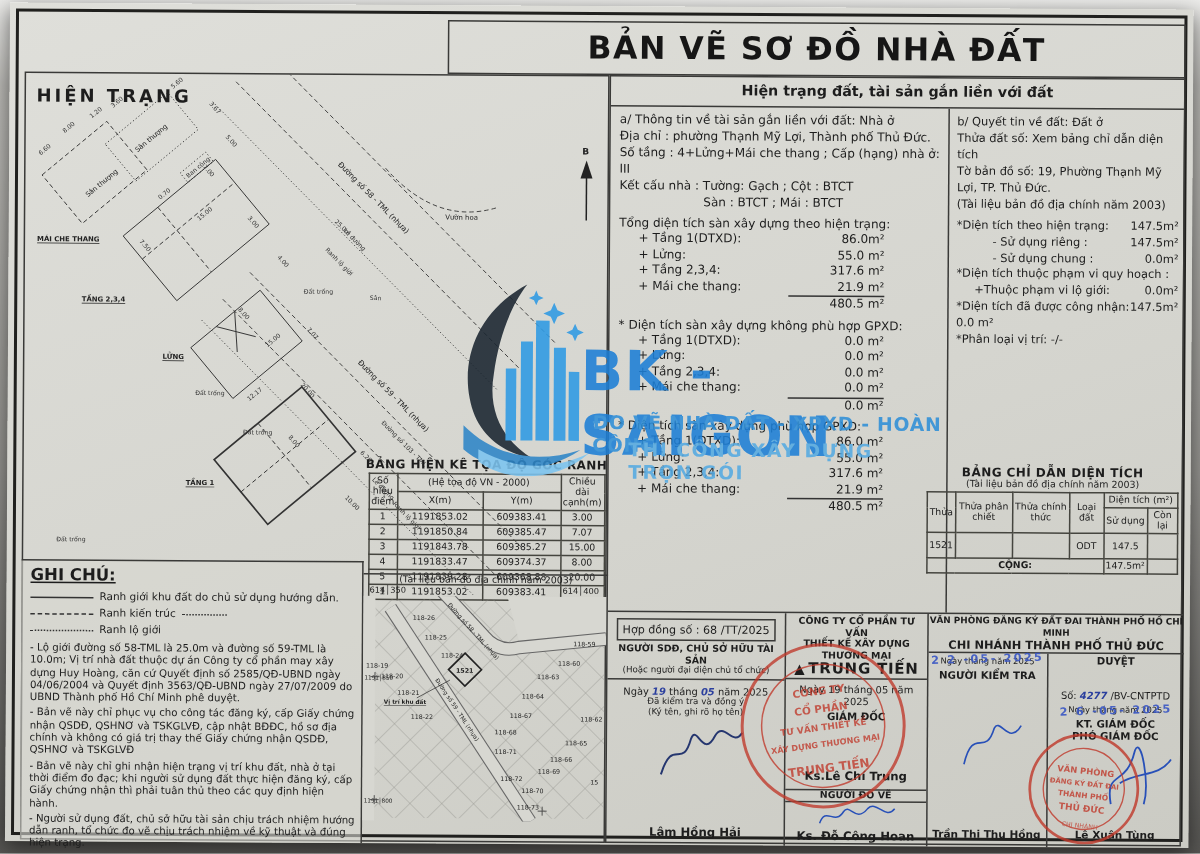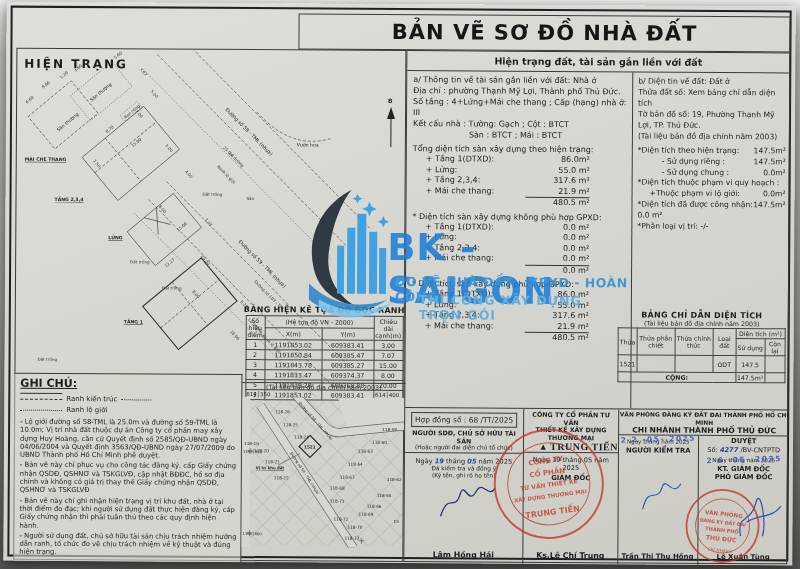--- a/index.html
+++ b/index.html
@@ -41,21 +41,21 @@
   .so{display:flex;border-top:1px solid #3a3a38;font-size:6.5px;}
   .socol{border-right:1px solid #3a3a38;display:flex;flex-direction:column;position:relative;}
   .cbox{border:1px solid #3a3a38;margin:4px 6px 2px 6px;font-size:7.4px;text-align:center;padding:2px 0;}
   .h6{font-size:6.3px;font-weight:bold;text-align:center;line-height:7.5px;}
   .h5{font-size:5.8px;text-align:center;line-height:7px;}
   .dateln{font-size:6.6px;text-align:center;margin-top:3px;position:relative;}
   .role{font-size:6.8px;font-weight:bold;text-align:center;margin-top:2px;}
   .name{font-size:7.8px;font-weight:bold;text-align:center;margin:2px 0 4px 0;}
   .hand{color:#2b3f9e;font-weight:bold;font-style:italic;}
   .bstamp{position:absolute;left:0;right:0;top:-4px;color:#3a57c4;font-weight:bold;letter-spacing:1.5px;font-size:7.5px;transform:rotate(-2deg);opacity:.9;}
-  .brand{font-size:10px;font-weight:bold;text-align:right;letter-spacing:.5px;font-family:Liberation Serif, serif;}
+  .brand{font-size:10px;font-weight:bold;text-align:center;letter-spacing:.5px;}
   .tri{font-size:9px;margin-right:2px;}
   .sep{border-bottom:1px solid #3a3a38;}
   
   .wm{position:absolute;left:288px;top:178px;width:330px;z-index:6;pointer-events:none;opacity:.88;}
   .wm-big{position:absolute;left:88px;top:38px;font-size:37px;font-weight:bold;letter-spacing:1px;color:#1d7fd6;}
   .wm-l2{position:absolute;left:96px;top:86px;font-size:12.5px;font-weight:bold;color:#2f8fd8;letter-spacing:.5px;}
   .wm-l3{position:absolute;left:120px;top:104px;font-size:12.5px;font-weight:bold;color:#55aae2;letter-spacing:1px;}
   
   svg text{font-family:"DejaVu Sans",sans-serif;}
   .dim{font-size:4.1px;fill:#333;}
@@ -172,20 +172,21 @@
             <text x="214" y="282" class="dim" transform="rotate(45 214 282)">10.00</text>
             <text x="224" y="252" class="dim" transform="rotate(45 224 252)">6.20</text>
             <text x="176" y="242" class="dim" transform="rotate(48 176 242)">8.00</text>
           </g>
     </svg>
 
     <div class="abs bx" style="left:-1px;top:324px;width:228px;height:188px;border-left:none;border-bottom:none;background:rgba(215,215,209,.6);">
       <div class="nt">GHI CHÚ:</div>
       <div class="legrow">
         <span class="lseg"></span>
+        <span>Ranh giới khu đất do chủ sử dụng hướng dẫn.</span>
       </div>
       <div class="legrow">
         <span class="lseg dash"></span>
         <span>Ranh kiến trúc</span>
         <span class="lseg dot" style="width:30px;"></span>
       </div>
       <div class="legrow">
         <span class="lseg dot"></span>
         <span>Ranh lộ giới</span>
       </div>
@@ -390,21 +391,21 @@
               <div class="arow">
                 <span class="albl"></span>
                 <span class="aval tline">480.5 m²</span>
               </div>
             </div>
       </div>
     </div>
 
     <div class="abs" style="left:226px;top:20px;width:158px;height:336px;">
       <div class="btext">
-        <div>b/ Diện tin về đất: Đất ở</div>
+        <div>b/ Quyết tin về đất: Đất ở</div>
         <div>Thửa đất số:  Xem bảng chỉ dẫn diện tích</div>
         <div>Tờ bản đồ số:  19, Phường Thạnh Mỹ Lợi, TP. Thủ Đức.</div>
         <div>(Tài liệu bản đồ địa chính năm 2003)</div>
         <div style="height:4px;"></div>
         <div>
               <div class="lrow" style="padding-left: 0px; gap: 13px;">
                 <span class="llbl">*Diện tích theo hiện trạng:</span>
                 <span class="lval">147.5m²</span>
               </div>
               <div class="lrow" style="padding-left: 24px;">
@@ -498,41 +499,48 @@
       <div class="socol" style="width:95px;">
         <div class="h6" style="margin-top:2px;">CÔNG TY CỔ PHẦN TƯ VẤN</div>
         <div class="h6">THIẾT KẾ XÂY DỰNG THƯƠNG MẠI</div>
         <div class="brand">
           <span class="tri">▲</span><span>TRUNG TIẾN</span>
         </div>
         <div class="sep"></div>
         <div class="dateln">Ngày 19 tháng 05 năm 2025</div>
         <div class="role">GIÁM ĐỐC</div>
         <div class="name" style="margin-top:auto;">Ks.Lê Chí Trung</div>
+        <div style="border-top:1px solid #3a3a38;">
+          <div class="h6" style="border-bottom:1px solid #3a3a38;">NGƯỜI ĐO VẼ</div>
+          <svg width="60" height="18" style="display:block;margin:0 auto;">
+            <path d="M6,14 C10,2 16,16 22,6 C26,0 30,14 38,4 C44,-2 50,12 56,4" stroke="#2850b8" stroke-width="1" fill="none"></path>
+          </svg>
+          <div class="name" style="margin:0 0 2px 0;">Ks. Đỗ Công Hoan</div>
+        </div>
       </div>
 
       <div style="width:170px;display:flex;flex-direction:column;">
         <div class="h6" style="margin-top:2px;font-size:5.9px;">VĂN PHÒNG ĐĂNG KÝ ĐẤT ĐAI THÀNH PHỐ HỒ CHÍ MINH</div>
         <div class="h6" style="font-size:7.6px;">CHI NHÁNH THÀNH PHỐ THỦ ĐỨC</div>
         <div class="sep"></div>
         <div style="display:flex;flex:1;">
           <div class="socol" style="width:79px;">
             <div class="dateln" style="font-size:5.6px;">
               <span>Ngày        tháng        năm 2025</span>
               <span class="bstamp">2 2 -05- 2025</span>
             </div>
             <div class="role">NGƯỜI KIỂM TRA</div>
             <svg class="sig" style="left:18px;top:40px;" width="50" height="42">
               <path d="M6,34 C12,8 20,30 26,10 C30,2 36,22 44,8" stroke="#2850b8" stroke-width="1.1" fill="none"></path>
             </svg>
             <div class="name" style="margin-top:auto;font-size:7px;">Trần Thị Thu Hồng</div>
           </div>
           <div style="width:91px;display:flex;flex-direction:column;position:relative;">
             <div class="role" style="margin-top:1px;">DUYỆT</div>
-            <div class="dateln" style="margin-top:1px;">
+            <div class="dateln" style="margin-top:15px;">
               <span>Số:</span>
               <span class="hand">4277</span>
               <span>/BV-CNTPTD</span>
             </div>
             <div class="dateln" style="font-size:5.6px;">
               <span>Ngày      tháng      năm 2025</span>
               <span class="bstamp" style="top:-2px;">2 6 -05- 2025</span>
             </div>
             <div class="role">KT. GIÁM ĐỐC</div>
             <div class="role" style="margin-top:0;">PHÓ GIÁM ĐỐC</div>

